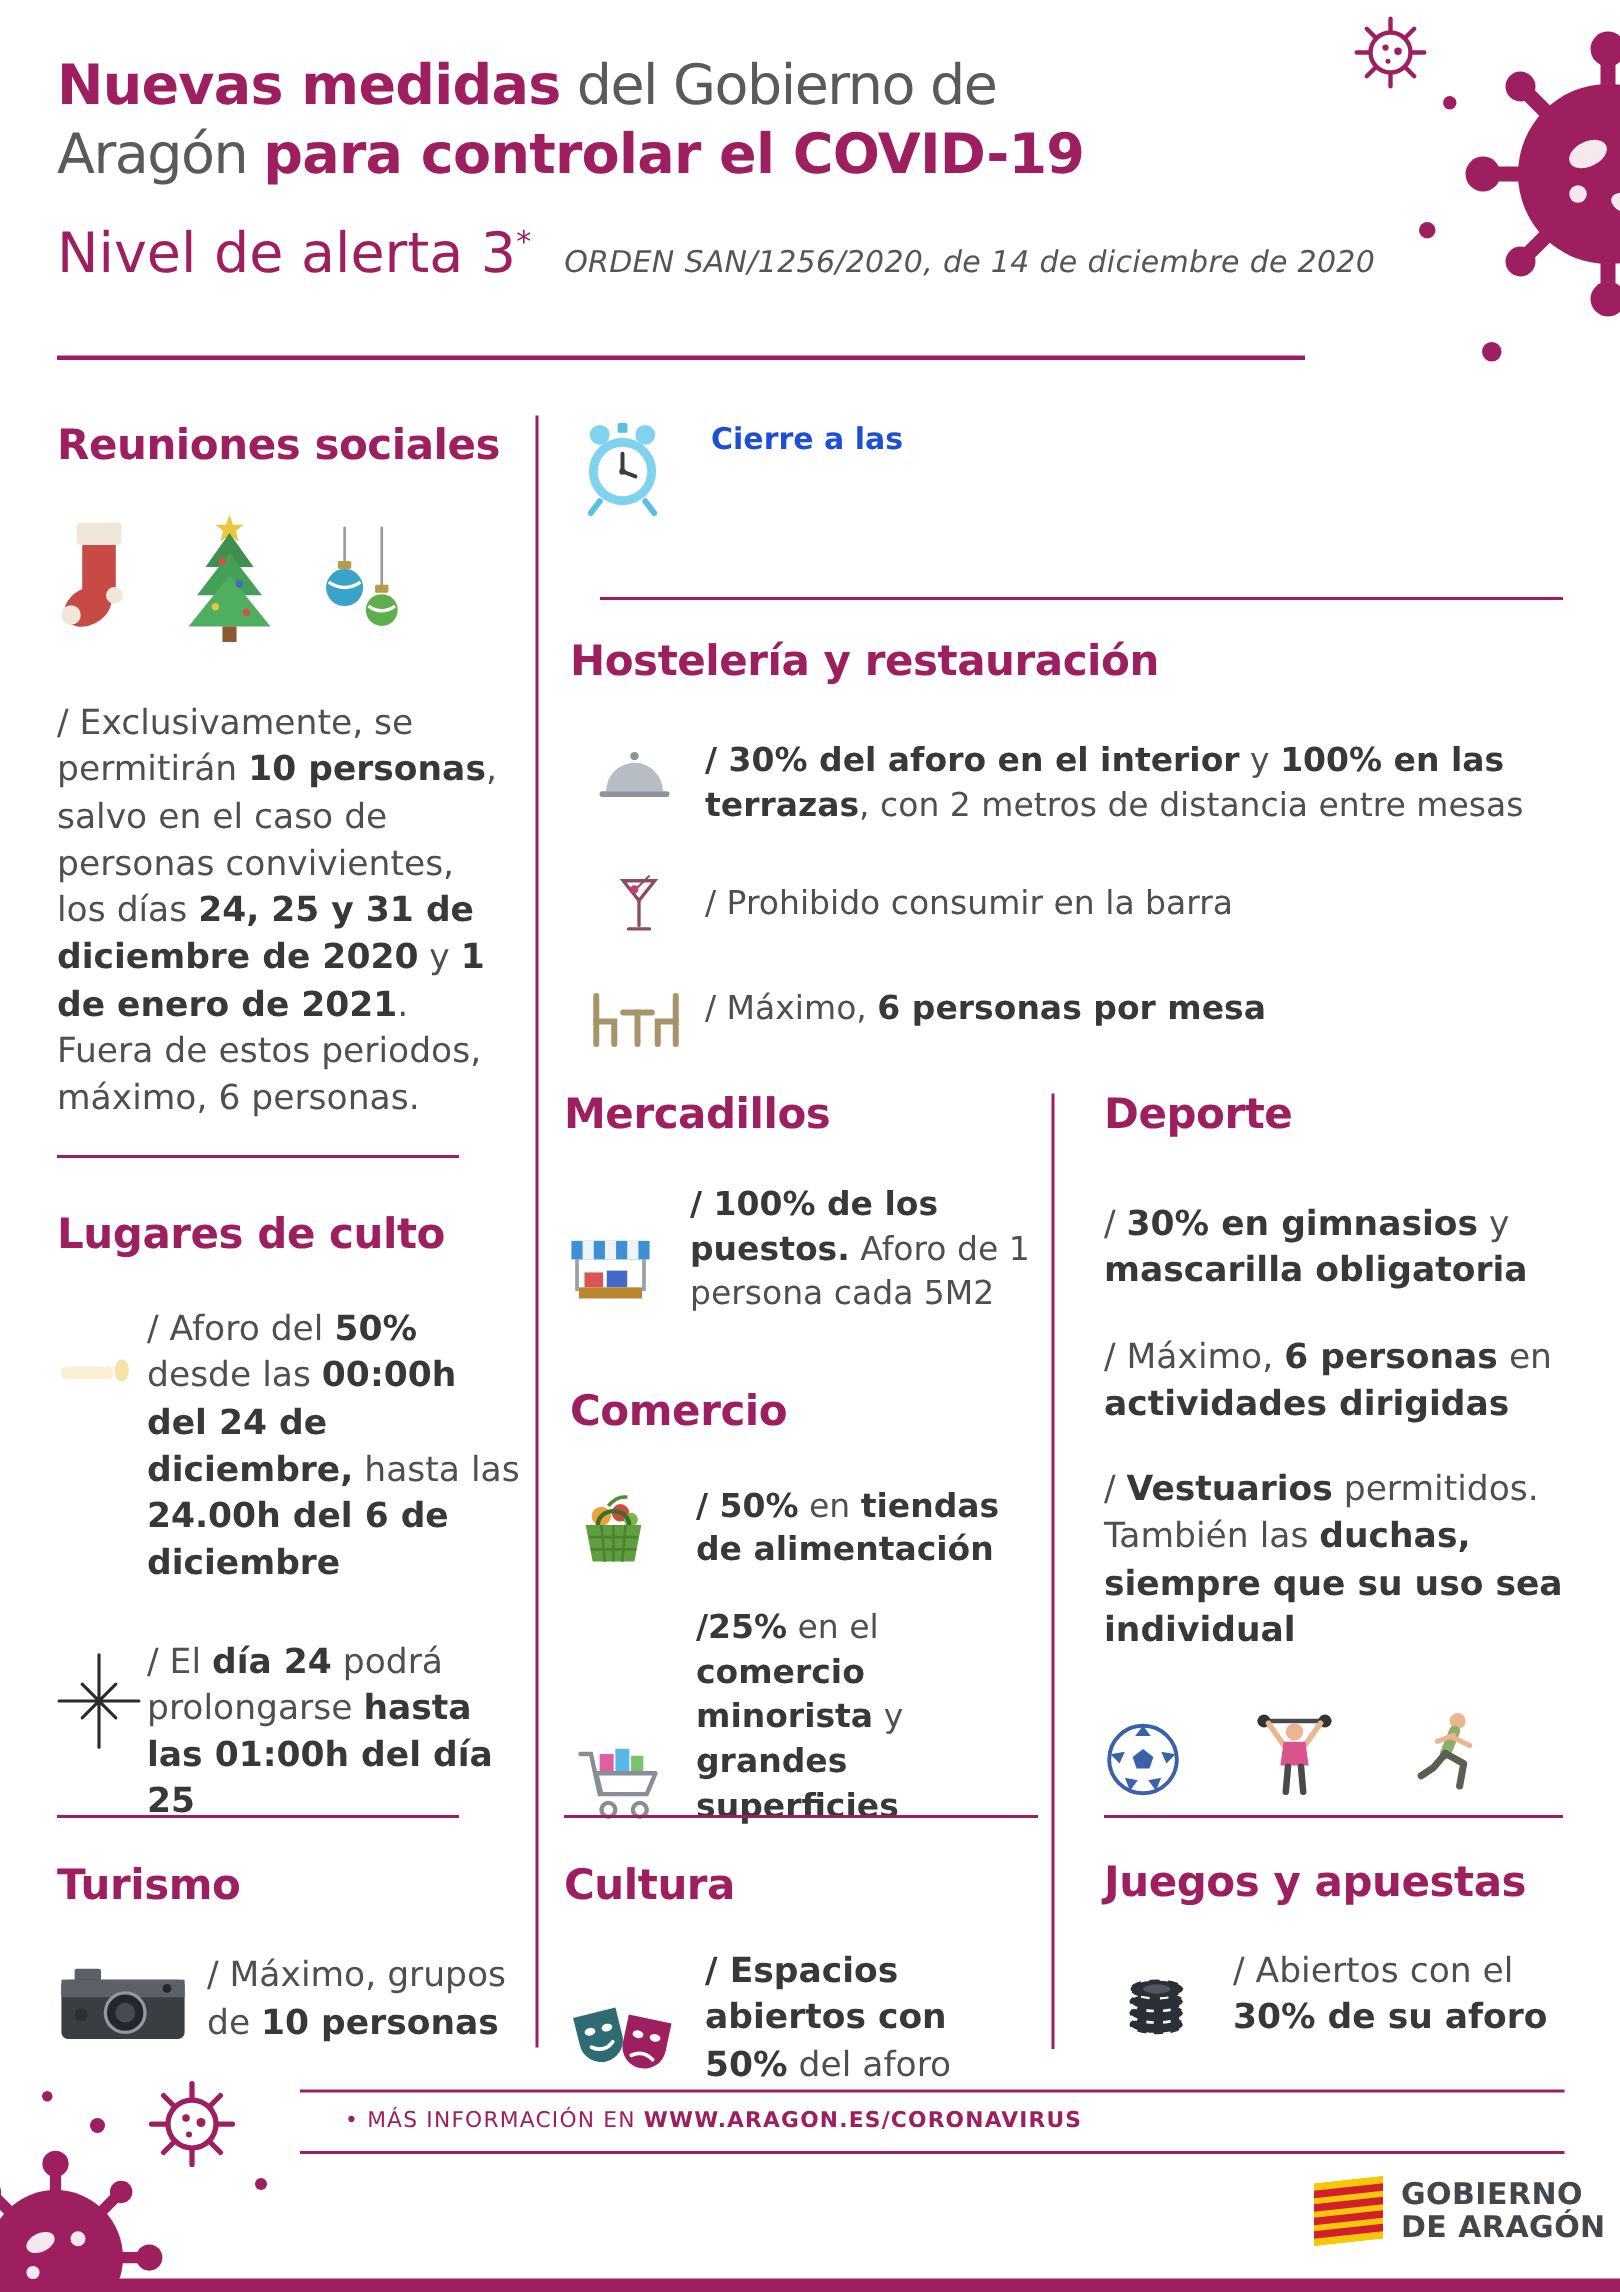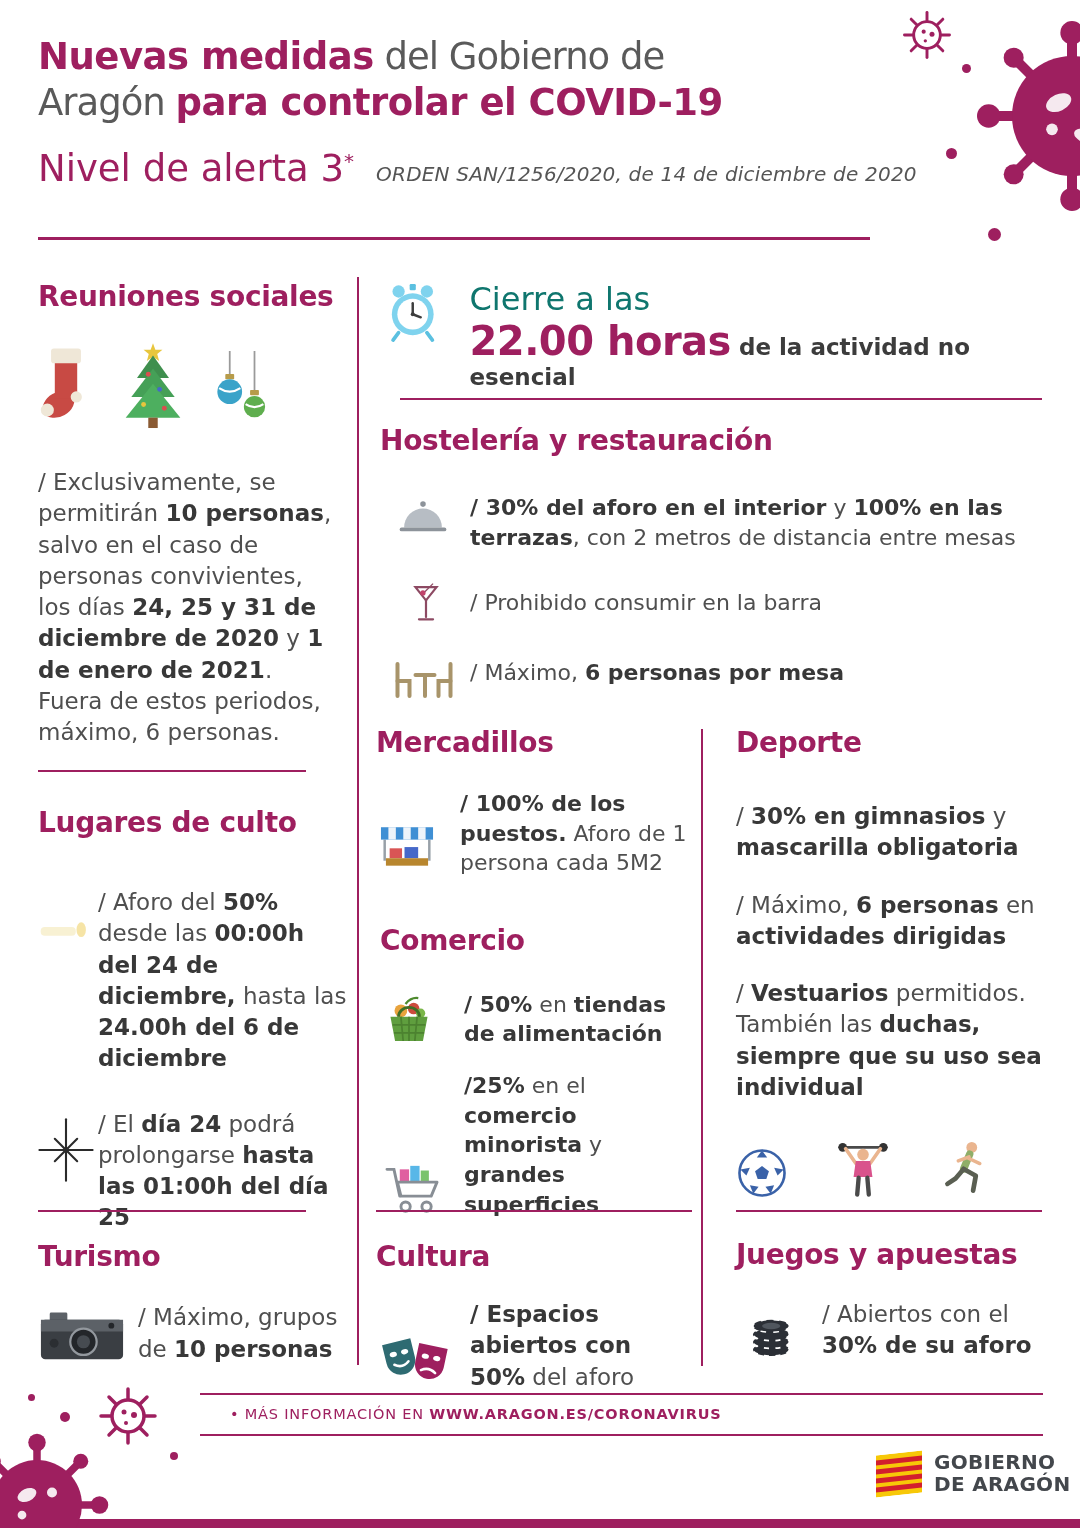--- a/index.html
+++ b/index.html
@@ -31,21 +31,21 @@
   #hr-top{left:38px;top:237px;width:832px;height:3px}
 
   
   #vline1{left:357px;top:277px;width:2px;height:1088px}
   #vline2{left:701px;top:729px;width:2px;height:637px}
   .hr-thin{height:2px}
 
   
   #cierre{left:382px;top:276px;width:660px;display:flex;align-items:flex-start}
   #cierre-body{margin-left:26px;padding-top:4px}
-  #cierre-intro{font-size:32px;font-weight:400;color:#0f766e}
+  #cierre-intro{font-size:20px;font-weight:700;color:#1d4ed8}
   #cierre-time{font-size:40px;font-weight:700;color:var(--accent);letter-spacing:-0.5px}
   #cierre-rest{font-size:23px;font-weight:700;color:#3c3c3c}
 
   
   #reuniones{left:38px;top:280px;width:300px}
   #xmas-row{display:flex;gap:26px;align-items:flex-end;height:98px;margin:24px 0 32px}
   #hr-culto{left:38px;top:770px;width:268px}
   #culto{left:38px;top:806px;width:314px}
   .culto-row{display:flex;margin-top:36px}
   #hr-turismo{left:38px;top:1210px;width:268px}
@@ -188,21 +188,20 @@
       <line x1="27" y1="82" x2="18" y2="94" stroke="#5bc0e0" stroke-width="6" stroke-linecap="round"></line>
       <line x1="73" y1="82" x2="82" y2="94" stroke="#5bc0e0" stroke-width="6" stroke-linecap="round"></line>
       <circle cx="50" cy="52" r="34" fill="var(--clock)"></circle>
       <circle cx="50" cy="52" r="25" fill="#ffffff"></circle>
       <line x1="50" y1="52" x2="50" y2="34" stroke="#3d3d3d" stroke-width="4" stroke-linecap="round"></line>
       <line x1="50" y1="52" x2="63" y2="57" stroke="#3d3d3d" stroke-width="4" stroke-linecap="round"></line>
       <circle cx="50" cy="52" r="3.2" fill="#3d3d3d"></circle>
     </svg>
     <div id="cierre-body">
       <div id="cierre-intro">Cierre a las</div>
-      <div><span id="cierre-time">22.00 horas</span><span id="cierre-rest"> de la actividad no esencial</span></div>
     </div>
   </section>
   <div class="abs rule hr-thin" id="hr-cierre"></div>
 
   <section class="abs" id="hosteleria">
     <h2>Hostelería y restauración</h2>
     <div class="host-row">
       <div class="icon-cell" style="width:90px;padding-left:14px">
         <svg width="58" height="50" viewBox="0 0 100 90">
           <circle cx="50" cy="20" r="5" fill="#8d939a"></circle>
@@ -334,21 +333,21 @@
         <path d="M46 26 L30 32" stroke="#eab58f" stroke-width="5" stroke-linecap="round"></path>
         <path d="M38 44 L56 54 L52 76" stroke="#5a5f52" stroke-width="7" fill="none" stroke-linecap="round" stroke-linejoin="round"></path>
         <path d="M38 44 L26 58 L14 66" stroke="#5a5f52" stroke-width="7" fill="none" stroke-linecap="round" stroke-linejoin="round"></path>
       </svg>
     </div>
   </section>
 
   <div class="abs rule hr-thin" id="hr-culto"></div>
   <section class="abs" id="culto">
     <h2>Lugares de culto</h2>
-    <div class="culto-row" style="margin-top:48px">
+    <div class="culto-row" style="margin-top:32px">
       <div class="icon-cell" style="width:60px;padding-top:30px">
         <svg width="54" height="28" viewBox="0 0 80 40" style="opacity:.55">
           <rect x="4" y="14" width="52" height="13" rx="6" fill="#f3e6b0"></rect>
           <ellipse cx="64" cy="18" rx="7" ry="11" fill="#f0cf5e"></ellipse>
         </svg>
       </div>
       <p class="body-text" style="flex:1"><span>/ Aforo del </span><span class="b">50%</span><span> desde las </span><span class="b">00:00h del 24 de diciembre,</span><span> hasta las </span><span class="b">24.00h del 6 de diciembre</span></p>
     </div>
     <div class="culto-row" style="margin-top:34px">
       <div class="icon-cell" style="width:60px;padding-top:6px">

